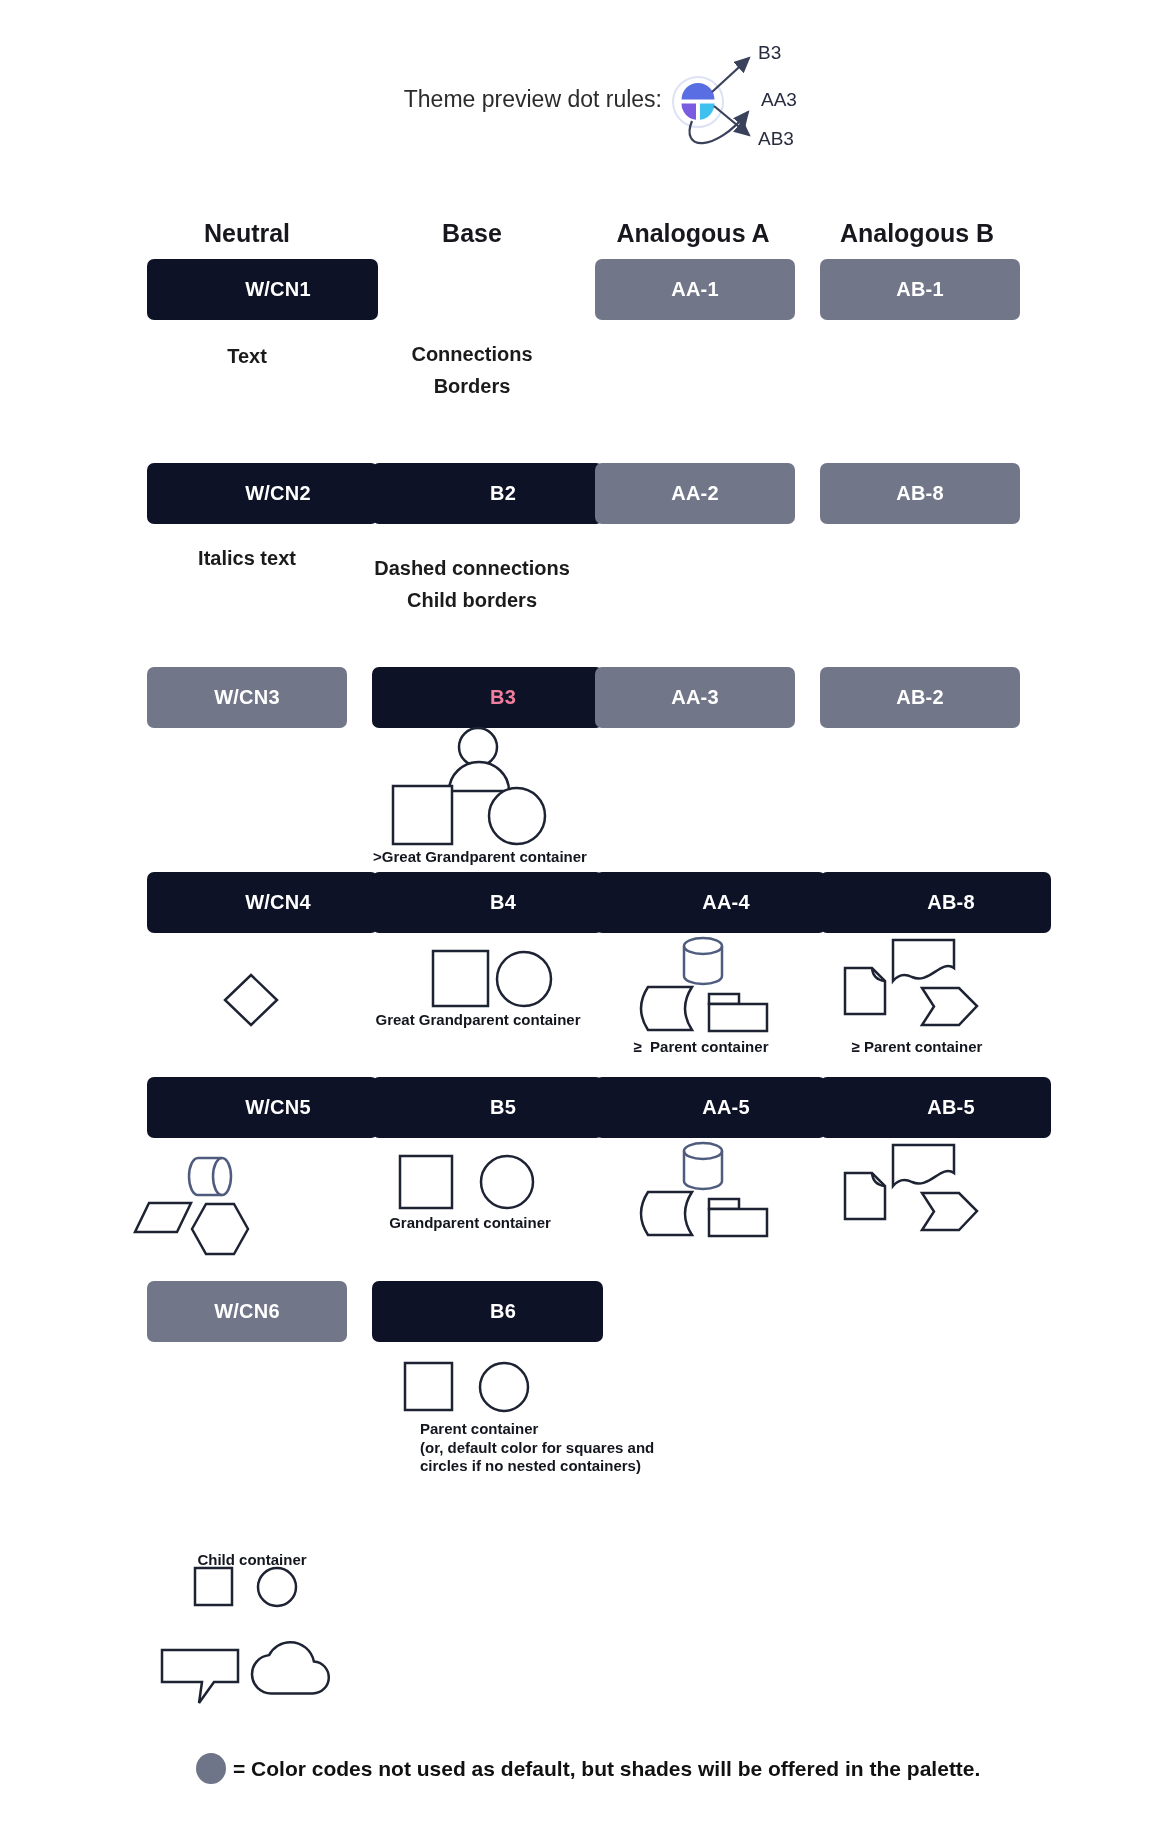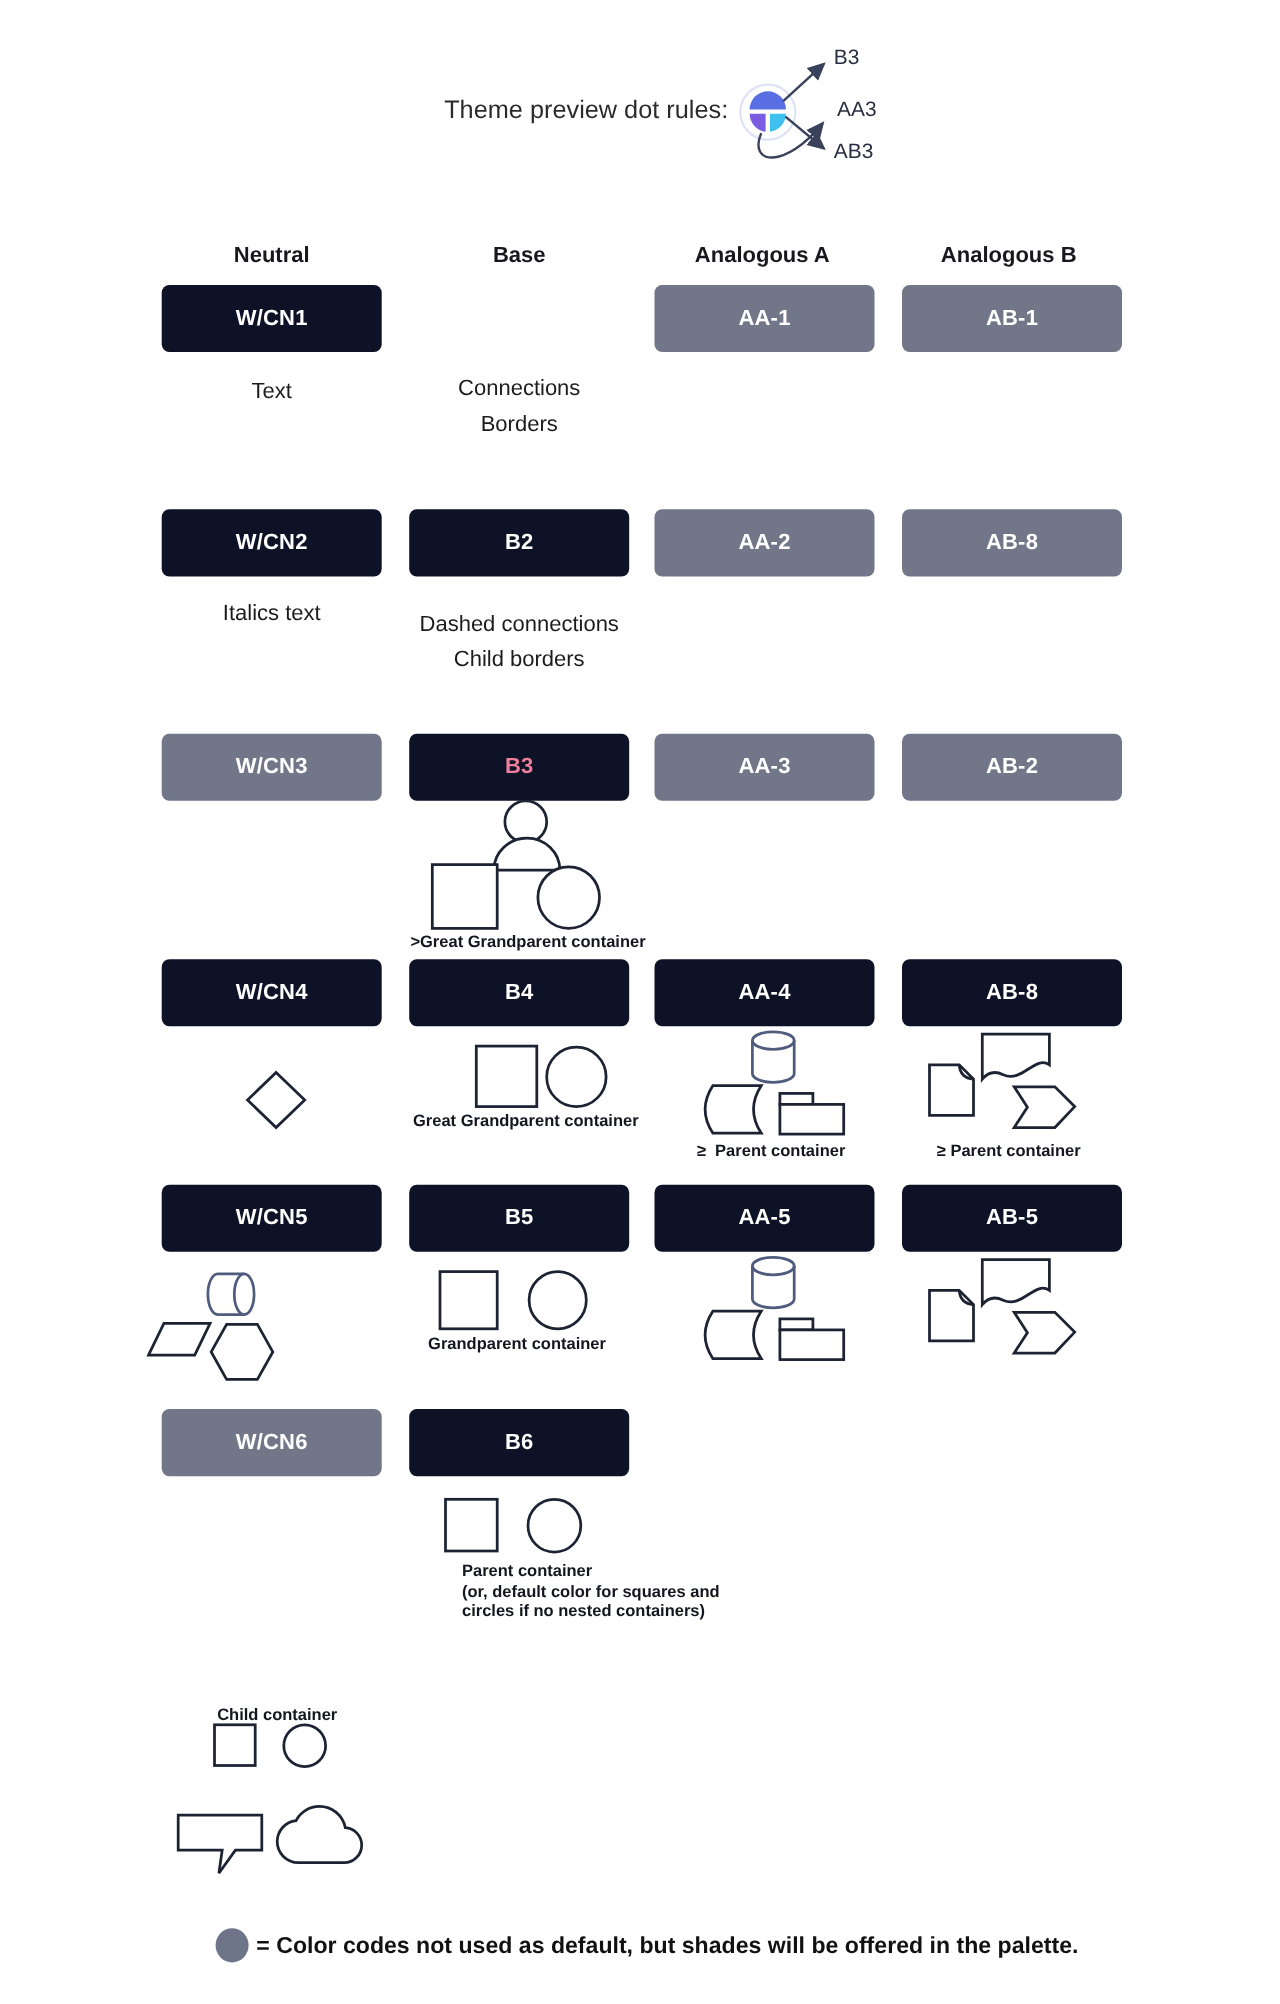--- a/index.html
+++ b/index.html
@@ -10,33 +10,33 @@
   .title{
     position:absolute;left:352px;top:86px;width:310px;text-align:right;
     font-size:23px;font-weight:500;color:#2b2b2b;white-space:nowrap;
   }
   .dot-label{
     position:absolute;font-size:19px;font-weight:400;color:#272c3f;white-space:nowrap;
     transform:translateY(-50%);
   }
   .hdr{
     position:absolute;transform:translate(-50%,-50%);white-space:nowrap;
-    font-size:20px;font-weight:700;color:#17171d;
+    font-size:25px;font-weight:700;color:#17171d;
   }
   .swatch{
     position:absolute;width:200px;height:61px;border-radius:7px;
     display:flex;align-items:center;justify-content:center;
     font-size:20px;font-weight:700;color:#ffffff;letter-spacing:.2px;
   }
-  .swatch.dark{background:#0d1226;}
+  .swatch.dark{background:#0d1226;padding-left:31px;}
   .swatch.gray{background:#717689;}
   .swatch.pink{color:#f07e9d;}
   .cap{
     position:absolute;transform:translate(-50%,-50%);white-space:nowrap;
-    font-size:20px;font-weight:400;color:#1b1b1b;text-align:center;
+    font-size:20px;font-weight:700;color:#1b1b1b;text-align:center;
   }
   .smallcap{
     position:absolute;transform:translate(-50%,-50%);white-space:pre;
     font-size:15px;font-weight:700;color:#14161f;
   }
   .leftcap{
     position:absolute;transform:translateY(-50%);white-space:nowrap;
     font-size:15px;font-weight:700;color:#14161f;margin-left:48px;
   }
   .overlay{position:absolute;left:0;top:0;pointer-events:none;}

